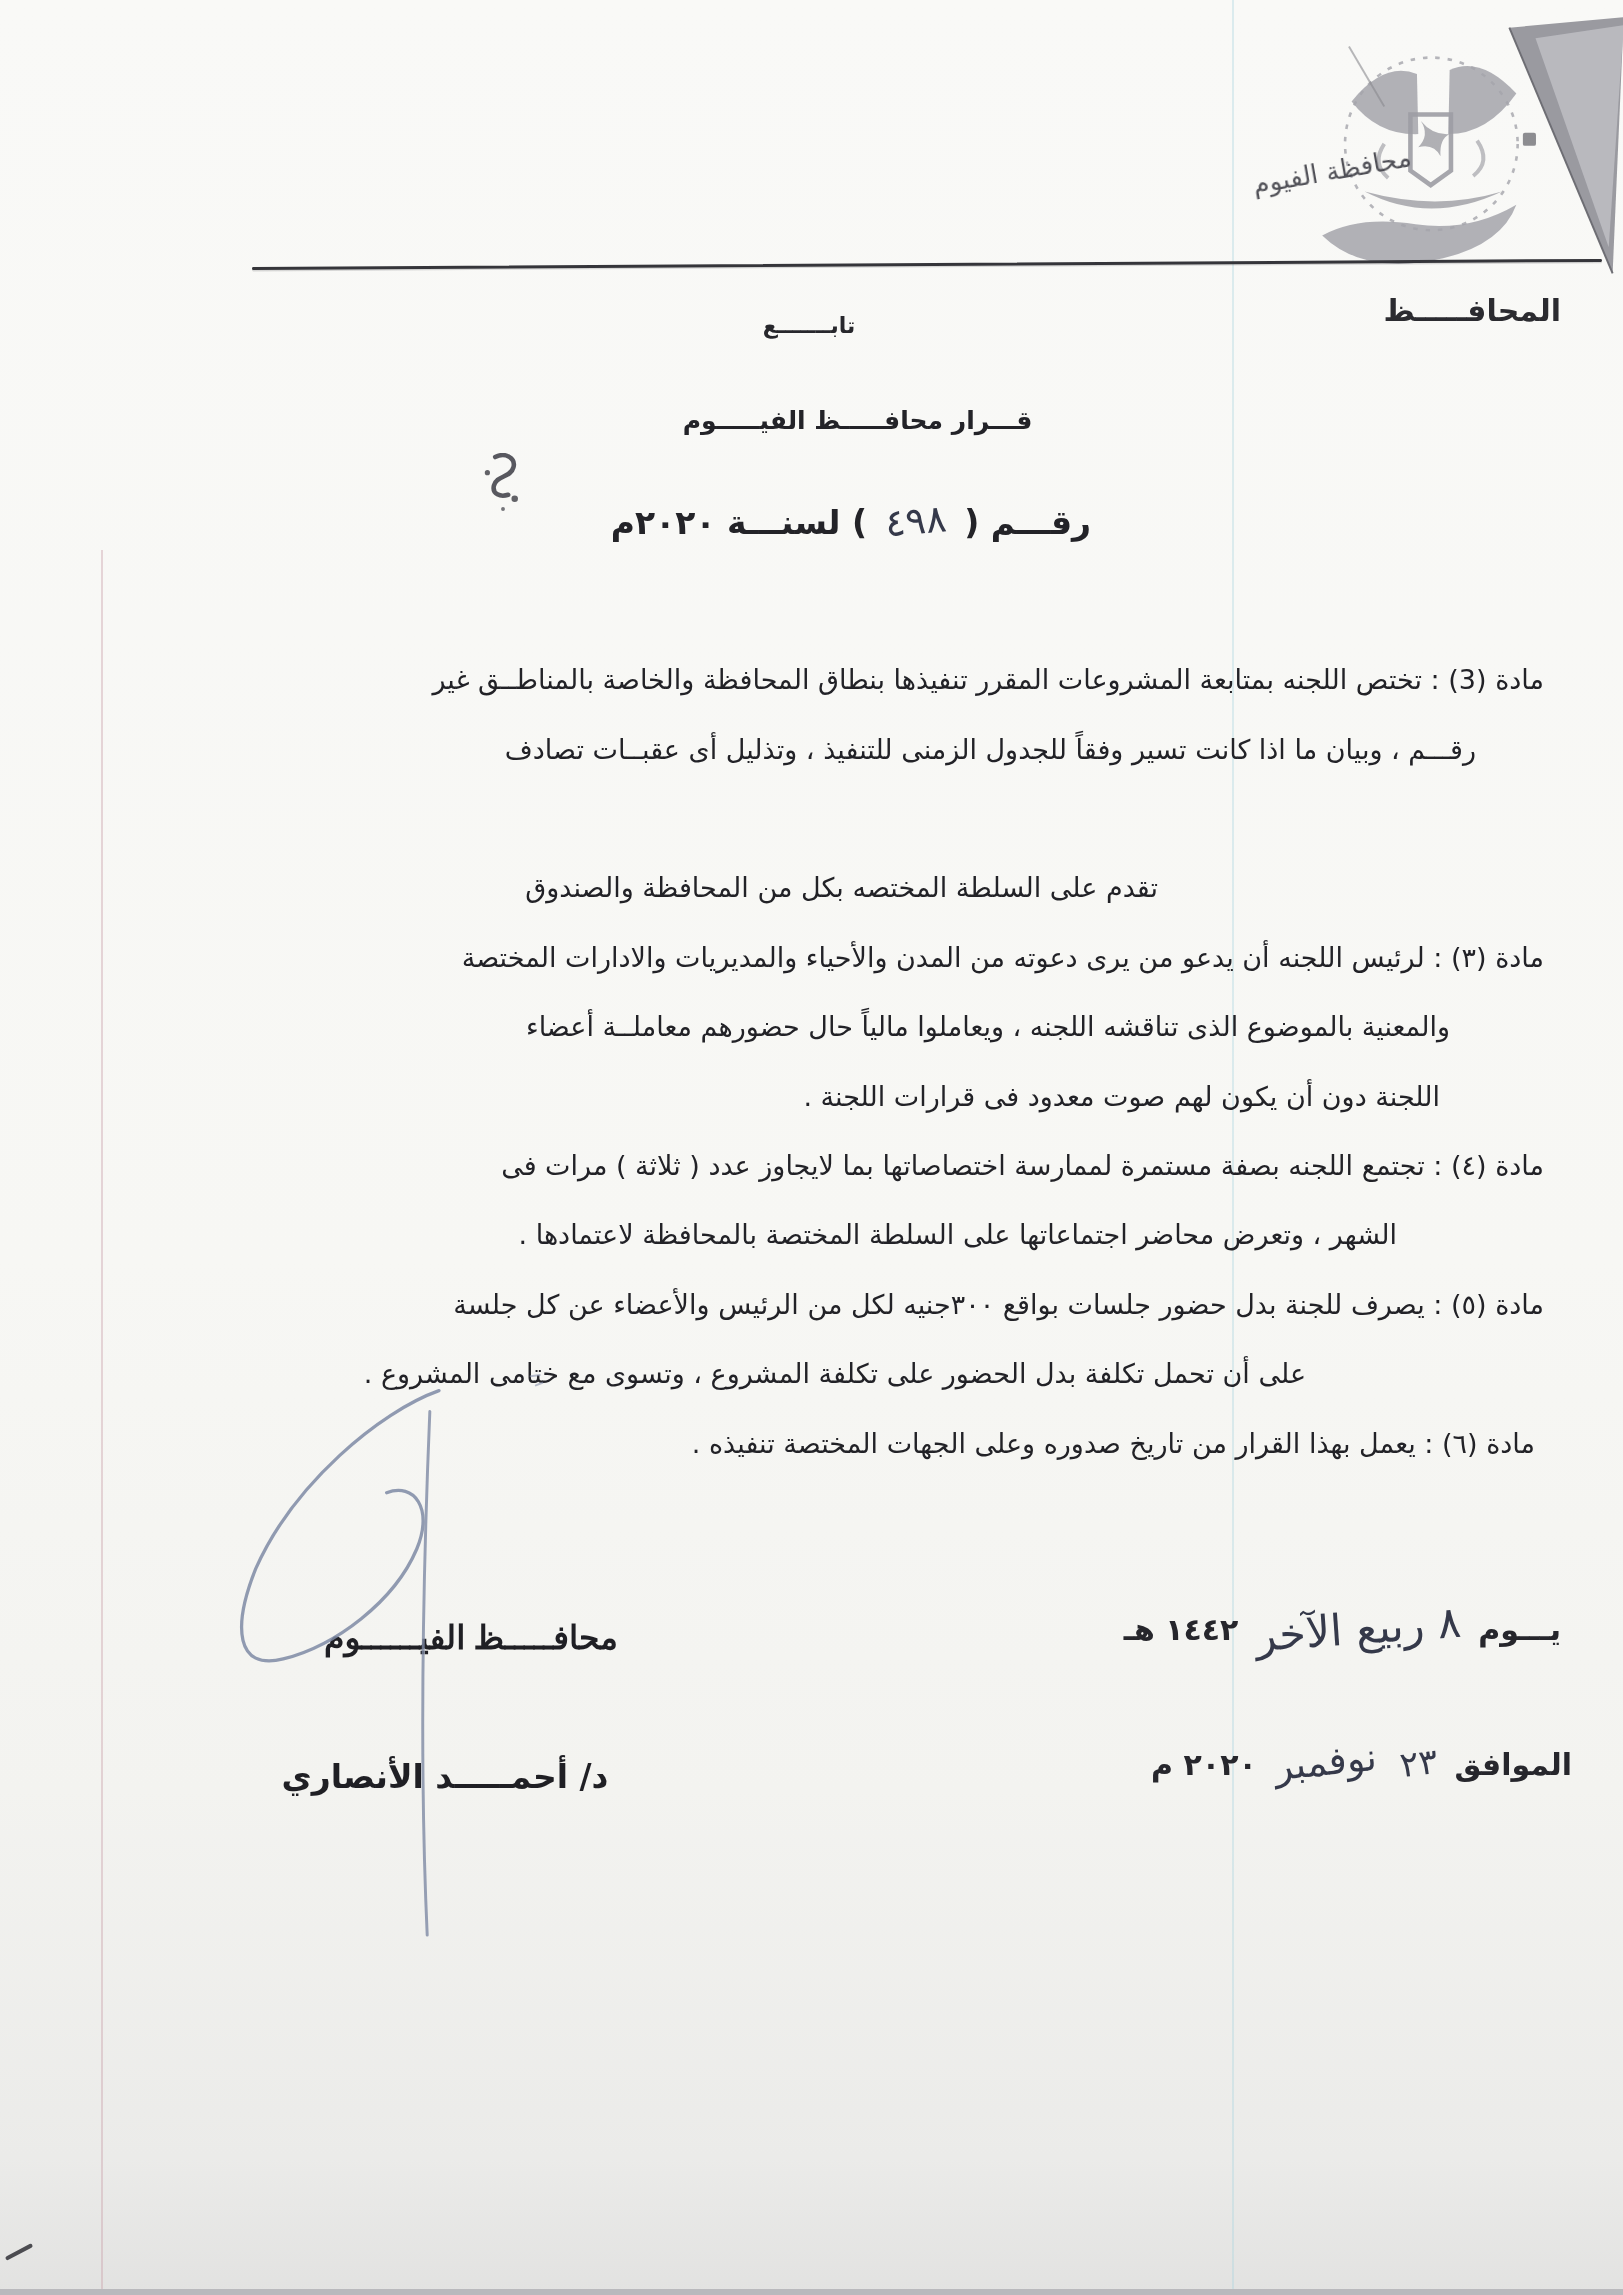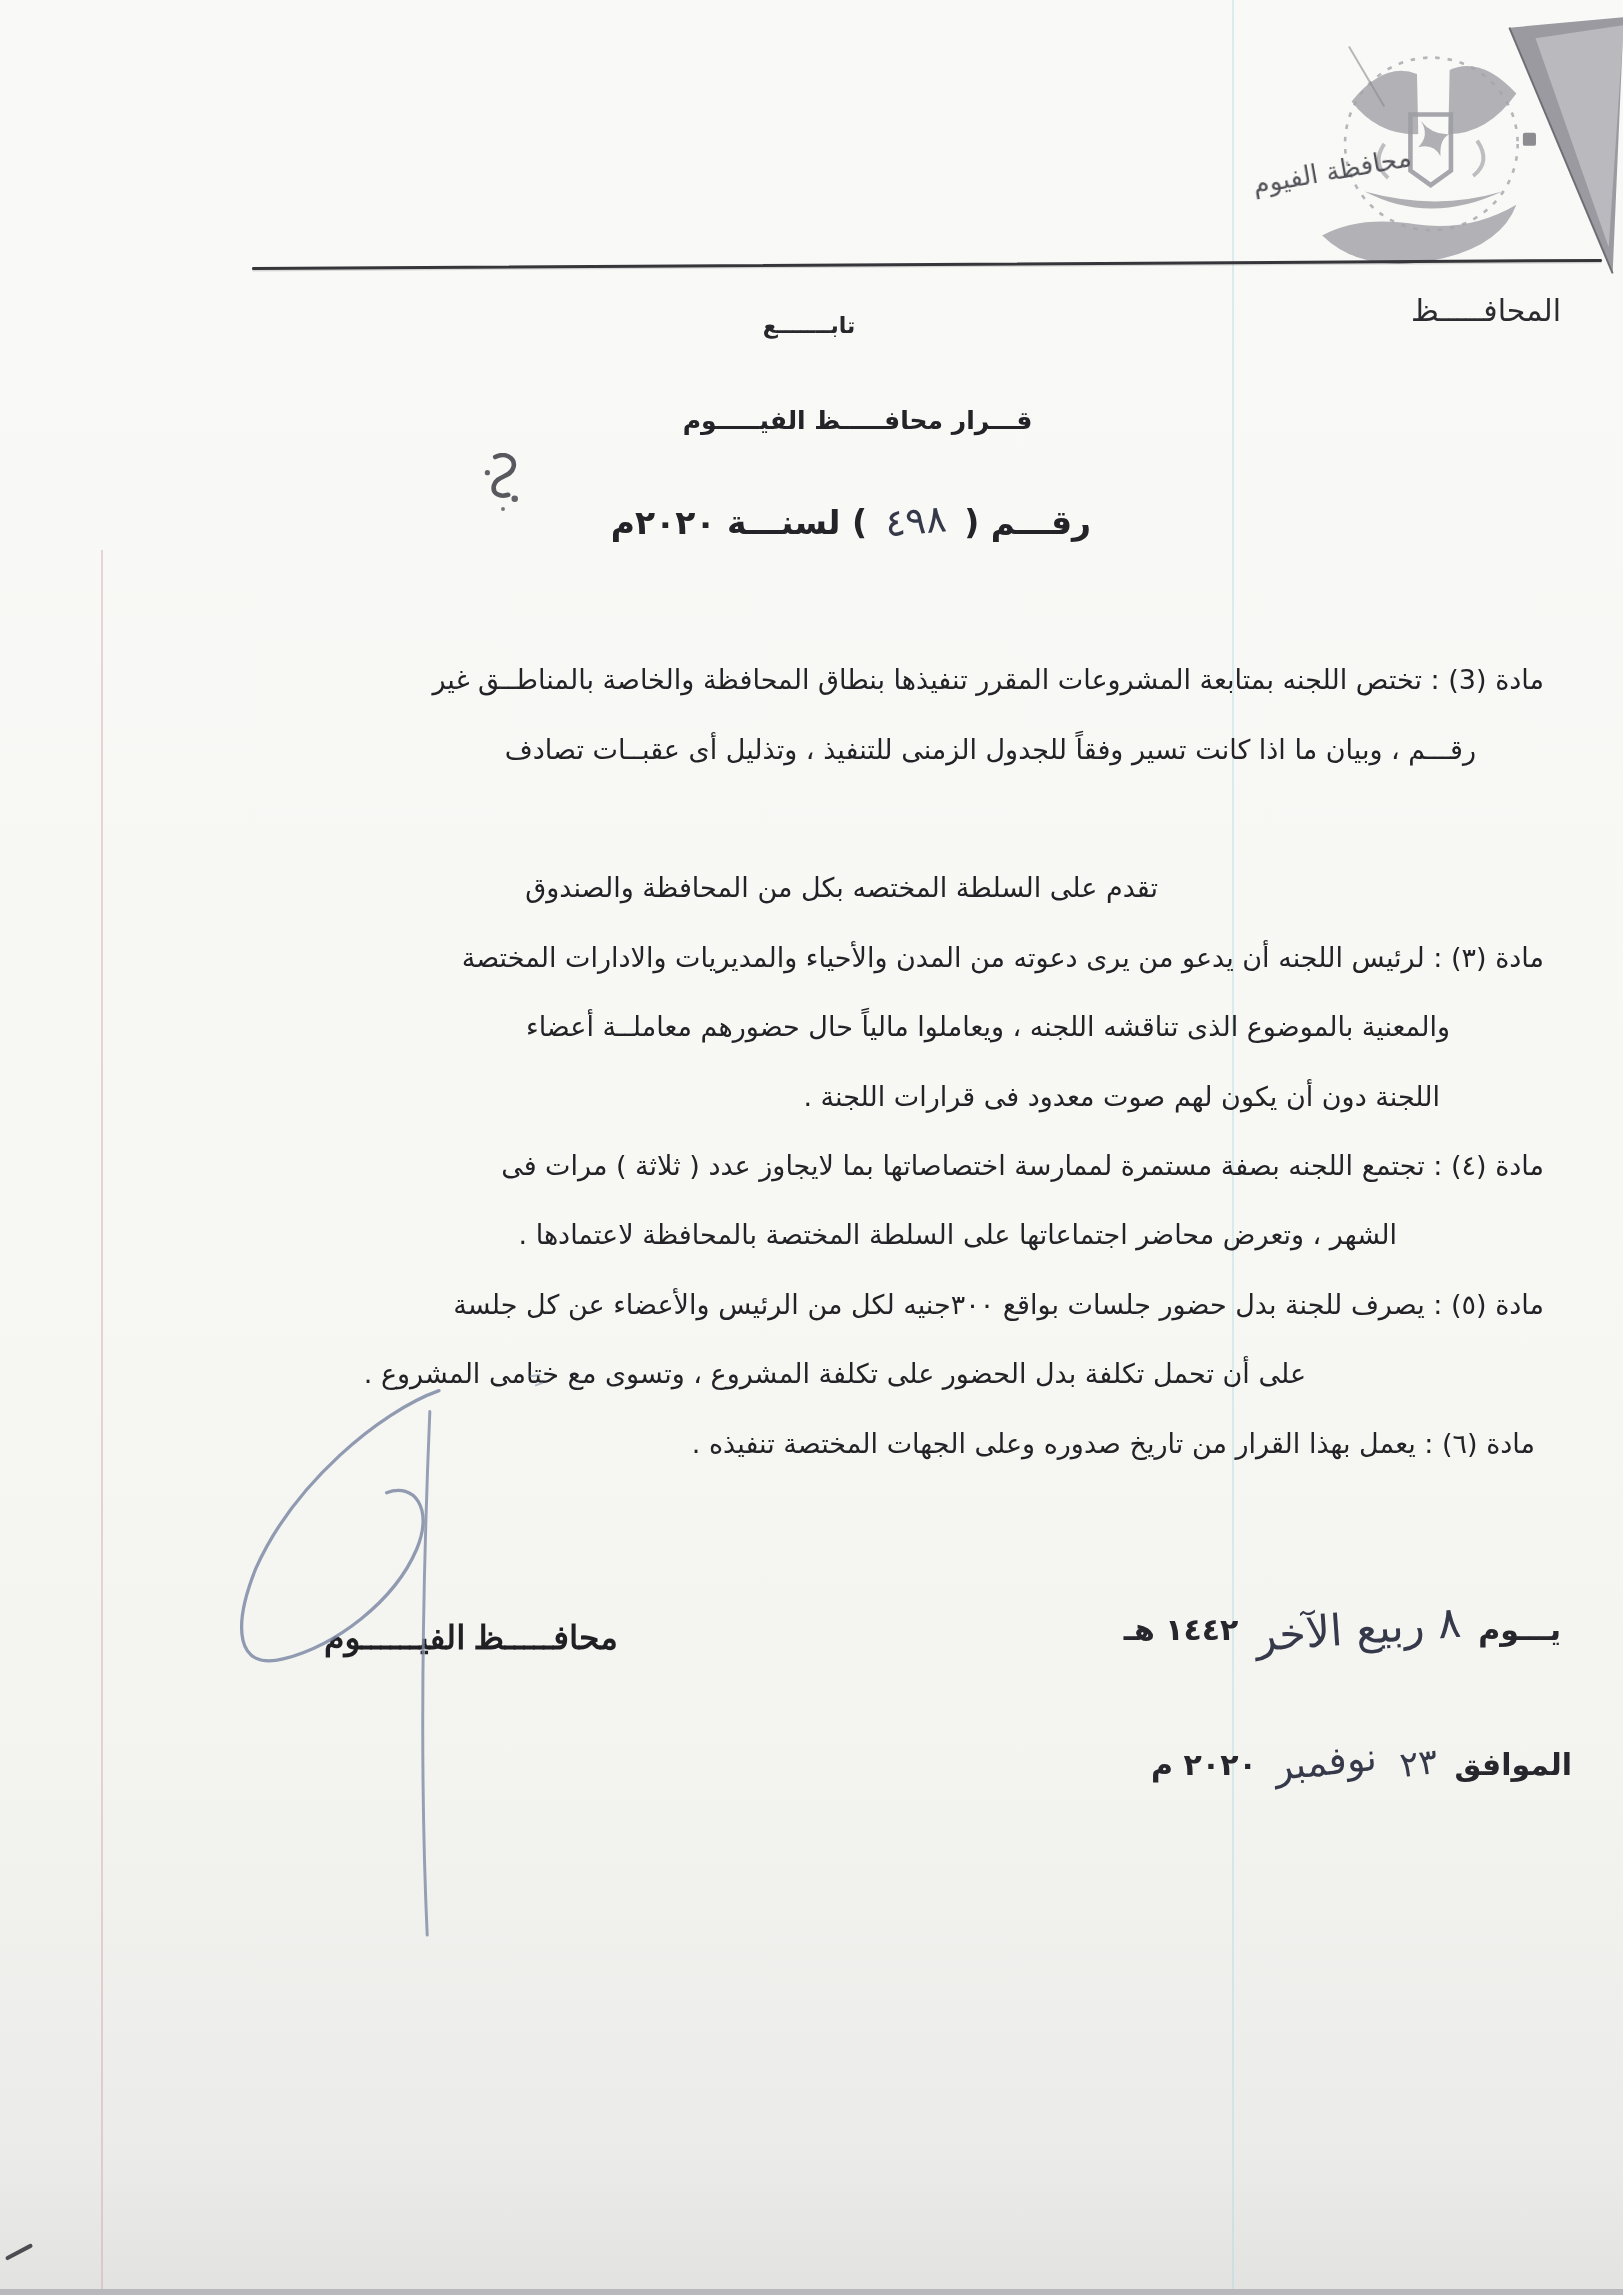--- a/index.html
+++ b/index.html
@@ -9,21 +9,21 @@
     width:1623px;height:2295px;
     margin:0 auto;
     background:linear-gradient(180deg,#f9f9f7 0%,#f7f7f4 55%,#f3f3f0 78%,#ebebe9 94%,#e2e2e1 100%);
     overflow:hidden;
     font-family:"DejaVu Sans",sans-serif;
     color:#26262b;
   }
   .abs{position:absolute;}
   .rtl{direction:rtl;unicode-bidi:embed;}
   
-  .governor-word{right:62px;top:293px;font-size:30px;font-weight:400;letter-spacing:0.7px;color:#2b2b30;}
+  .governor-word{right:62px;top:293px;font-size:30px;font-weight:700;letter-spacing:0.7px;color:#2b2b30;}
   .continued{left:691px;top:313px;width:236px;text-align:center;font-size:22px;font-weight:700;color:#27272c;}
   .decree-title{left:609px;top:406px;width:497px;text-align:center;font-size:25px;font-weight:700;color:#232328;}
   .number-line{left:589px;top:499px;width:524px;text-align:center;font-size:33px;font-weight:700;color:#232328;white-space:nowrap;}
   .hand{display:inline-block;font-weight:400;color:#35394a;transform:rotate(-5deg);margin:0 6.5px;}
   .hand-num{font-size:38px;}
   
   .top-rule{left:252px;top:263px;width:1350px;height:2.6px;background:#35353a;transform:rotate(-0.35deg);border-radius:1.3px;box-shadow:0 1.3px 0 rgba(60,60,65,.18);}
   
   .corner-svg{left:1496px;top:11.8px;width:128px;height:268px;}
   
@@ -115,20 +115,21 @@
 
   <div class="abs rtl date-greg">
     <span>الموافق</span>
     <span class="hand hand-day">٢٣</span>
     <span class="hand hand-month">نوفمبر</span>
     <span>٢٠٢٠</span>
     <span>م</span>
   </div>
 
   <div class="abs rtl sig-title">محافـــــظ الفيــــــوم</div>
+  <div class="abs rtl sig-name">د/ أحمـــــد الأنصاري</div>
 
   <svg class="abs signature-svg" viewBox="0 0 620 900">
     <path d="M420,30 C330,62 198,172 140,302 C104,392 110,458 182,440 C262,420 352,352 386,272 C412,210 382,170 340,186" fill="none" stroke="#7e89a4" stroke-width="5" stroke-linecap="round" opacity="0.85"></path>
     <path d="M406,62 C396,300 390,600 402,862" fill="none" stroke="#7e89a4" stroke-width="4.5" stroke-linecap="round" opacity="0.8"></path>
     <path d="M560,8 l14,-2 m-6,16 l10,-4" fill="none" stroke="#8a93ab" stroke-width="3" stroke-linecap="round" opacity="0.6"></path>
   </svg>
 
   <div class="abs corner-mark"></div>
   <div class="abs bottom-edge"></div>
 

